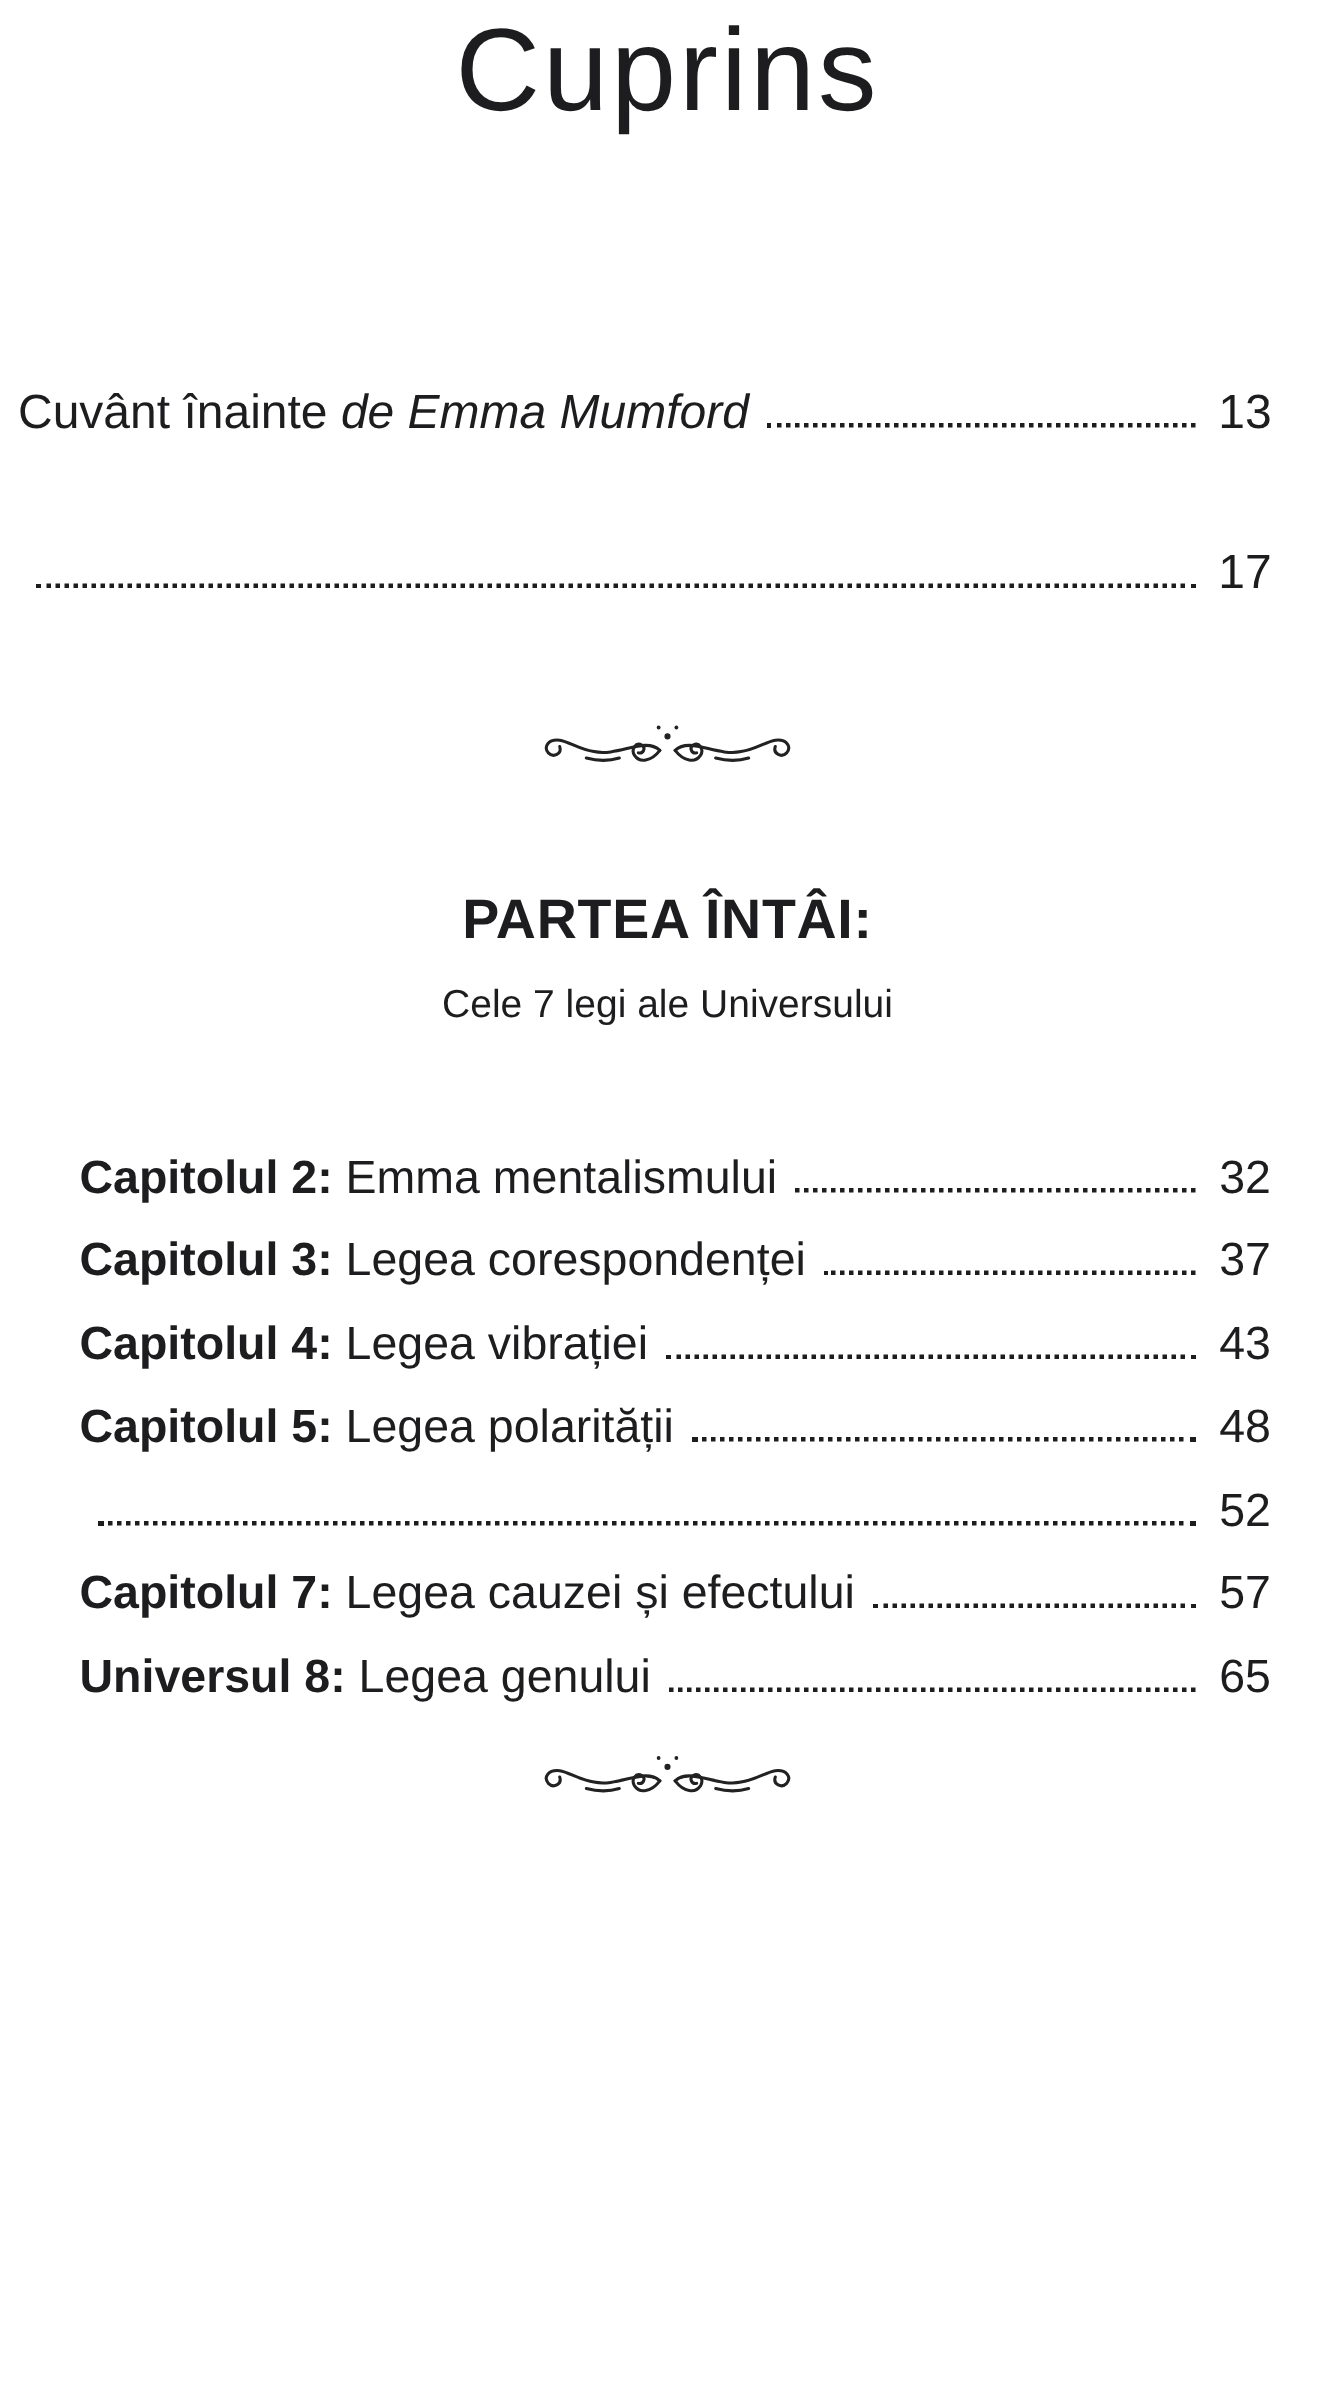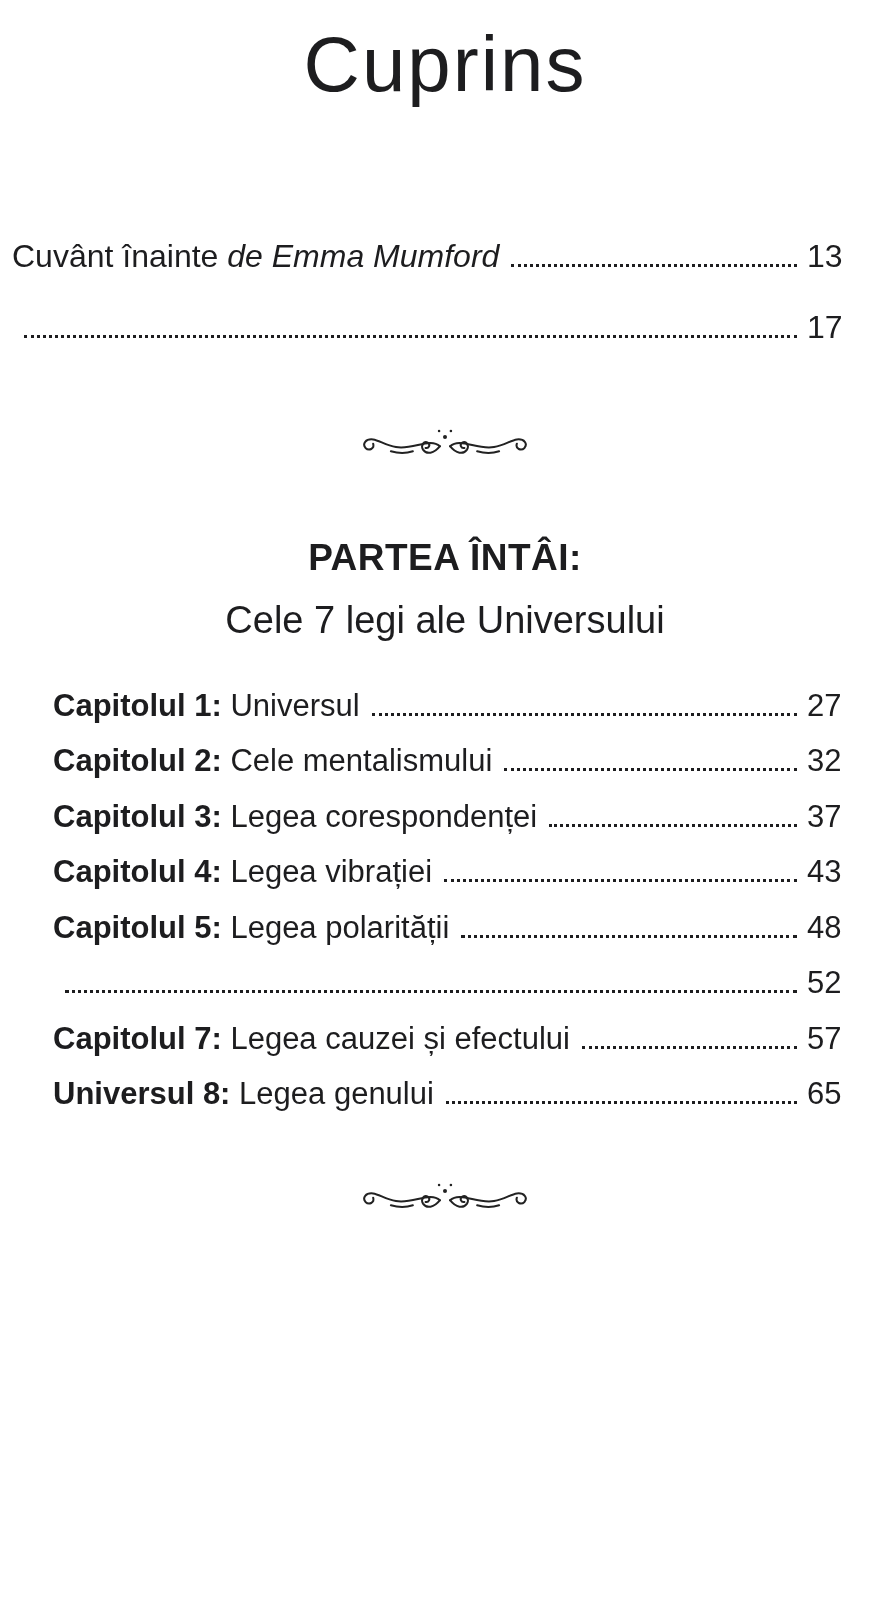--- a/index.html
+++ b/index.html
@@ -8,21 +8,21 @@
   }
   * { margin: 0; padding: 0; box-sizing: border-box; }
   html, body {
     width: 890px;
     height: 1600px;
     background: var(--bg-color);
     color: var(--text-color);
     font-family: "Liberation Sans", "DejaVu Sans", sans-serif;
     overflow: hidden;
   }
-  .page { width: 890px; height: 1600px; padding-top: 18px; }
+  .page { width: 890px; height: 1600px; }
 
   .page-title {
     text-align: center;
     font-size: 78px;
     font-weight: 300;
     letter-spacing: 2px;
     line-height: 1.2;
     color: var(--text-color);
   }
 
@@ -38,40 +38,41 @@
   .entry-text { white-space: nowrap; }
   .entry-text i { font-style: italic; }
   .leader {
     flex: 1;
     min-width: 24px;
     margin: 0 10px 0 12px;
     border-bottom: 3px dotted var(--text-color);
   }
   .page-number {
     min-width: 46px;
-    text-align: left;
+    text-align: center;
     font-variant-numeric: lining-nums;
+    margin-top: 36px;
   }
 
   .flourish-wrap { text-align: center; }
   .flourish-1 { margin-top: 76px; }
   .flourish-2 { margin-top: 44px; }
   .flourish-wrap svg { display: inline-block; }
 
   .part-heading {
     margin-top: 71px;
     text-align: center;
     font-size: 37px;
     font-weight: 700;
     letter-spacing: 0.5px;
   }
   .part-subheading {
     margin-top: 20px;
     text-align: center;
-    font-size: 38px;
+    font-size: 26px;
     font-weight: 400;
   }
 
   .chapters {
     margin: 46px 37px 0 53px;
     font-size: 31px;
   }
   .chapters .toc-row { height: 55.5px; }
   .chapter-label { font-weight: 700; }
 </style>
@@ -111,28 +112,22 @@
         <circle cx="117" cy="9" r="1.5"></circle>
       </g>
     </svg>
   </div>
 
   <div class="part-heading">PARTEA ÎNTÂI:</div>
   <div class="part-subheading">Cele 7 legi ale Universului</div>
 
   <div class="chapters">
     <div class="toc-row">
-      <span class="entry-text"><span class="chapter-label">Capitolul 1:</span>
-        <span>Universul</span></span>
-      <span class="leader"></span>
-      <span class="page-number">27</span>
-    </div>
-    <div class="toc-row">
       <span class="entry-text"><span class="chapter-label">Capitolul 2:</span>
-        <span>Cele mentalismului</span></span>
+        <span>Emma mentalismului</span></span>
       <span class="leader"></span>
       <span class="page-number">32</span>
     </div>
     <div class="toc-row">
       <span class="entry-text"><span class="chapter-label">Capitolul 3:</span>
         <span>Legea corespondenței</span></span>
       <span class="leader"></span>
       <span class="page-number">37</span>
     </div>
     <div class="toc-row">

